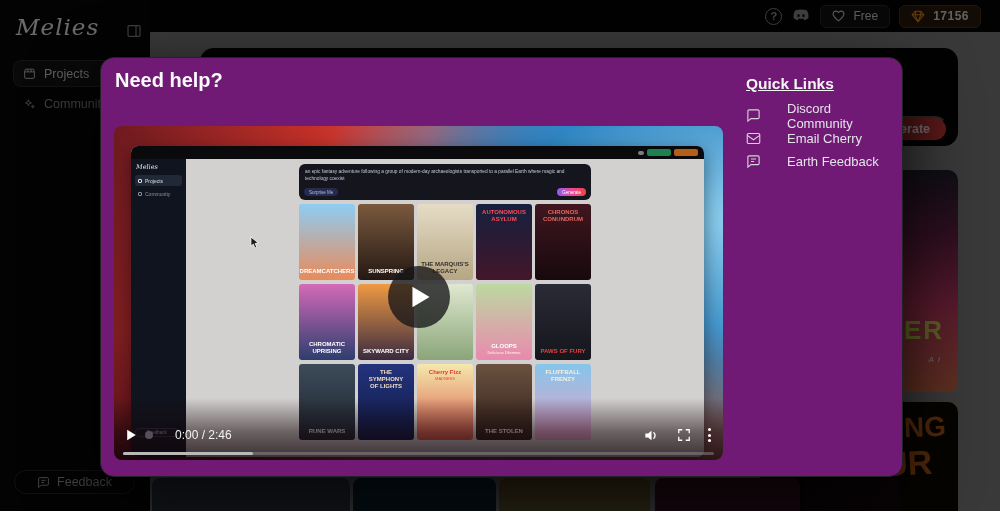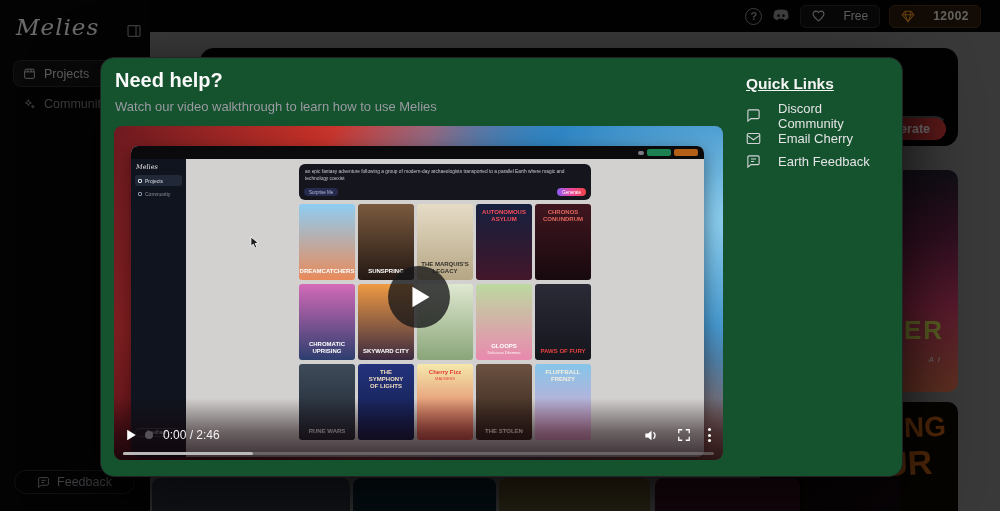--- a/index.html
+++ b/index.html
@@ -6,21 +6,21 @@
   html,body { width:1000px; height:511px; }
   body { position:relative; overflow:hidden; background:#050505; font-family:"Liberation Sans",sans-serif; }
   svg { display:block; }
 
   
   .topbar { position:absolute; top:0; left:0; right:0; height:32px; background:#050505; z-index:1; }
   .topbar-right { position:absolute; right:19px; top:4px; height:24px; display:flex; align-items:center; gap:9px; }
   .help-icon { width:17px; height:17px; border:1.5px solid #8a8a8a; border-radius:50%; color:#9a9a9a;
                font-size:11px; font-weight:bold; display:flex; align-items:center; justify-content:center; }
   .help-icon::before { content:"?"; }
-  .pill-btn { display:flex; align-items:center; gap:18px; height:23px; padding:0 11px; border-radius:6px;
+  .pill-btn { display:flex; align-items:center; gap:8px; height:23px; padding:0 11px; border-radius:6px;
               background:#121212; border:1px solid #2c2c2c; color:#cfcfcf; font-size:12px; }
   .pill-btn.credits { background:#2a1c0e; border-color:#4a3014; color:#ddd8d0; letter-spacing:0.5px; font-weight:bold; }
 
   .sidebar { position:absolute; left:0; top:0; bottom:0; width:150px; background:#070707; z-index:1; }
   .logo { position:absolute; left:16px; top:14px; font-family:"DejaVu Serif",serif; font-style:italic;
           font-size:23px; color:#ededed; letter-spacing:1px; }
   .collapse-icon { position:absolute; left:126px; top:23px; color:#8a8a8a; }
   .nav-item { position:absolute; left:13px; width:133px; display:flex; align-items:center; gap:8px;
               font-size:12.5px; }
   .nav-item.active { top:60px; height:27px; background:#161618; border:1px solid #2a2a2e; border-radius:8px;
@@ -46,29 +46,29 @@
   .bottom-row div { position:absolute; top:446px; height:65px; border-radius:8px 8px 0 0;
                     background:linear-gradient(180deg,var(--c1),var(--c2)); }
   .bottom-row div:nth-of-type(1){ left:2px;   width:198px; }
   .bottom-row div:nth-of-type(2){ left:203px; width:143px; }
   .bottom-row div:nth-of-type(3){ left:349px; width:151px; }
   .bottom-row div:nth-of-type(4){ left:505px; width:145px; }
   .bottom-row div:nth-of-type(5){ left:655px; width:95px; }
 
   
   .overlay { position:absolute; inset:0; background:rgba(0,0,0,0.55); z-index:5; }
-  .modal { position:absolute; left:100px; top:57px; width:803px; height:420px; background:#14532d;
+  .modal { position:absolute; left:100px; top:57px; width:803px; height:420px; background:#701a75;
            border:1px solid #232327; border-radius:14px; z-index:10; box-shadow:0 25px 70px rgba(0,0,0,.85); }
   .modal-title { position:absolute; left:14px; top:11px; font-size:20px; font-weight:bold; color:#fafafa; }
   .modal-subtitle { position:absolute; left:14px; top:41px; font-size:13px; color:#9a9aa3; }
 
   
   .quick-links { position:absolute; left:645px; top:17px; right:13px; }
   .quick-links h3 { font-size:15.5px; font-weight:bold; color:#f4f4f5; line-height:18px;text-decoration:underline; }
-  .ql-item { display:flex; align-items:center; gap:17px; height:23px; color:#e4e4e7; font-size:13px; cursor:pointer; }
+  .ql-item { display:flex; align-items:center; gap:26px; height:23px; color:#e4e4e7; font-size:13px; cursor:pointer; }
   .ql-list { margin-top:11px; }
   .ql-item svg { color:#d4d4d8; flex:none; }
 
   
   .video { position:absolute; left:13px; top:68px; width:609px; height:334px; border-radius:8px; overflow:hidden;
            background:
              radial-gradient(90% 120% at 88% 108%, #d3622c 0%, rgba(211,98,44,0) 42%),
              radial-gradient(120% 140% at 102% 28%, #8fd0ef 0%, #2f86c4 30%, rgba(47,134,196,0) 58%),
              radial-gradient(70% 70% at 0% 100%, #5a1218 0%, rgba(90,18,24,0) 55%),
              linear-gradient(100deg, #6e1a20 0%, #c23028 30%, #e0504a 48%, #2a6fae 72%, #1c4f86 100%);
@@ -109,21 +109,21 @@
   .poster-sub { font-size:4px; color:var(--tc); opacity:.9; text-align:center; }
 
   .cursor { position:absolute; left:136px; top:110px; }
   .play-circle { position:absolute; left:274px; top:140px; width:62px; height:62px; border-radius:50%;
                  background:rgba(22,22,24,.78); display:flex; align-items:center; justify-content:center; }
   .play-circle svg { margin-left:4px; }
   .v-shade { position:absolute; left:0; right:0; bottom:0; height:62px; pointer-events:none;
              background:linear-gradient(180deg, rgba(0,0,0,0) 0%, rgba(20,5,10,.55) 55%, rgba(15,3,8,.8) 100%); }
   .controls-row { position:absolute; left:12px; right:12px; bottom:14px; height:22px; display:flex;
                   align-items:center; gap:8px; color:#fff; z-index:2; }
-  .ctrl-time { font-size:12px; color:#f2f2f2; margin-left:2px; }
+  .ctrl-time { font-size:12px; color:#f2f2f2; margin-left:14px; }
   .ctrl-thumb { width:8px; height:8px; border-radius:50%; background:#56505a; }
   .ctrl-spacer { flex:1; }
   .ctrl-right { display:flex; align-items:center; gap:17px; }
   .kebab { display:flex; flex-direction:column; gap:2.5px; }
   .kebab i { width:3px; height:3px; border-radius:50%; background:#fff; }
   .progress { position:absolute; left:9px; right:9px; bottom:5px; height:3px; border-radius:2px;
               background:rgba(150,150,150,.45); z-index:2; }
   .progress .buffer { height:100%; border-radius:2px; background:#b9b9b9; }
 </style>
 </head>
@@ -147,21 +147,21 @@
         </span>
       <span>Free</span>
     </button>
     <button class="pill-btn credits">
       <span>
           <svg width="14" height="13" viewBox="0 0 24 22" fill="none" stroke="#e08a1e" stroke-width="1.8">
             <path d="M7 2h10l5 6-10 12L2 8z"></path>
             <path d="M2 8h20M9 2 7 8l5 12M15 2l2 6-5 12"></path>
           </svg>
         </span>
-      <span>12002</span>
+      <span>17156</span>
     </button>
   </div>
 </header>
 
 <aside class="sidebar">
   <div class="logo">Melies</div>
   <span class="collapse-icon">
     <svg width="16" height="16" viewBox="0 0 24 24" fill="none" stroke="currentColor" stroke-width="1.8">
         <rect x="3" y="4" width="18" height="16" rx="2"></rect>
         <line x1="15" y1="4" x2="15" y2="20"></line>
@@ -215,21 +215,20 @@
       <div style="--c1: #7a5a30; --c2: #465c32;"></div>
       <div style="--c1: #44162a; --c2: #2a0d1a;"></div>
       <div style="--c1: #1a0c12; --c2: #120810;"></div>
     </div>
 </main>
 
 <div class="overlay"></div>
 
 <div class="modal">
   <h2 class="modal-title">Need help?</h2>
-  <p class="modal-subtitle">Watch our video walkthrough to learn how to use Melies</p>
 
   <div class="video">
     <div class="v-window">
       <div class="v-titlebar">
         <span class="v-disc"></span>
         <span class="v-badge green"></span>
         <span class="v-badge orange"></span>
       </div>
       <div class="v-content">
         <div class="v-prompt">

